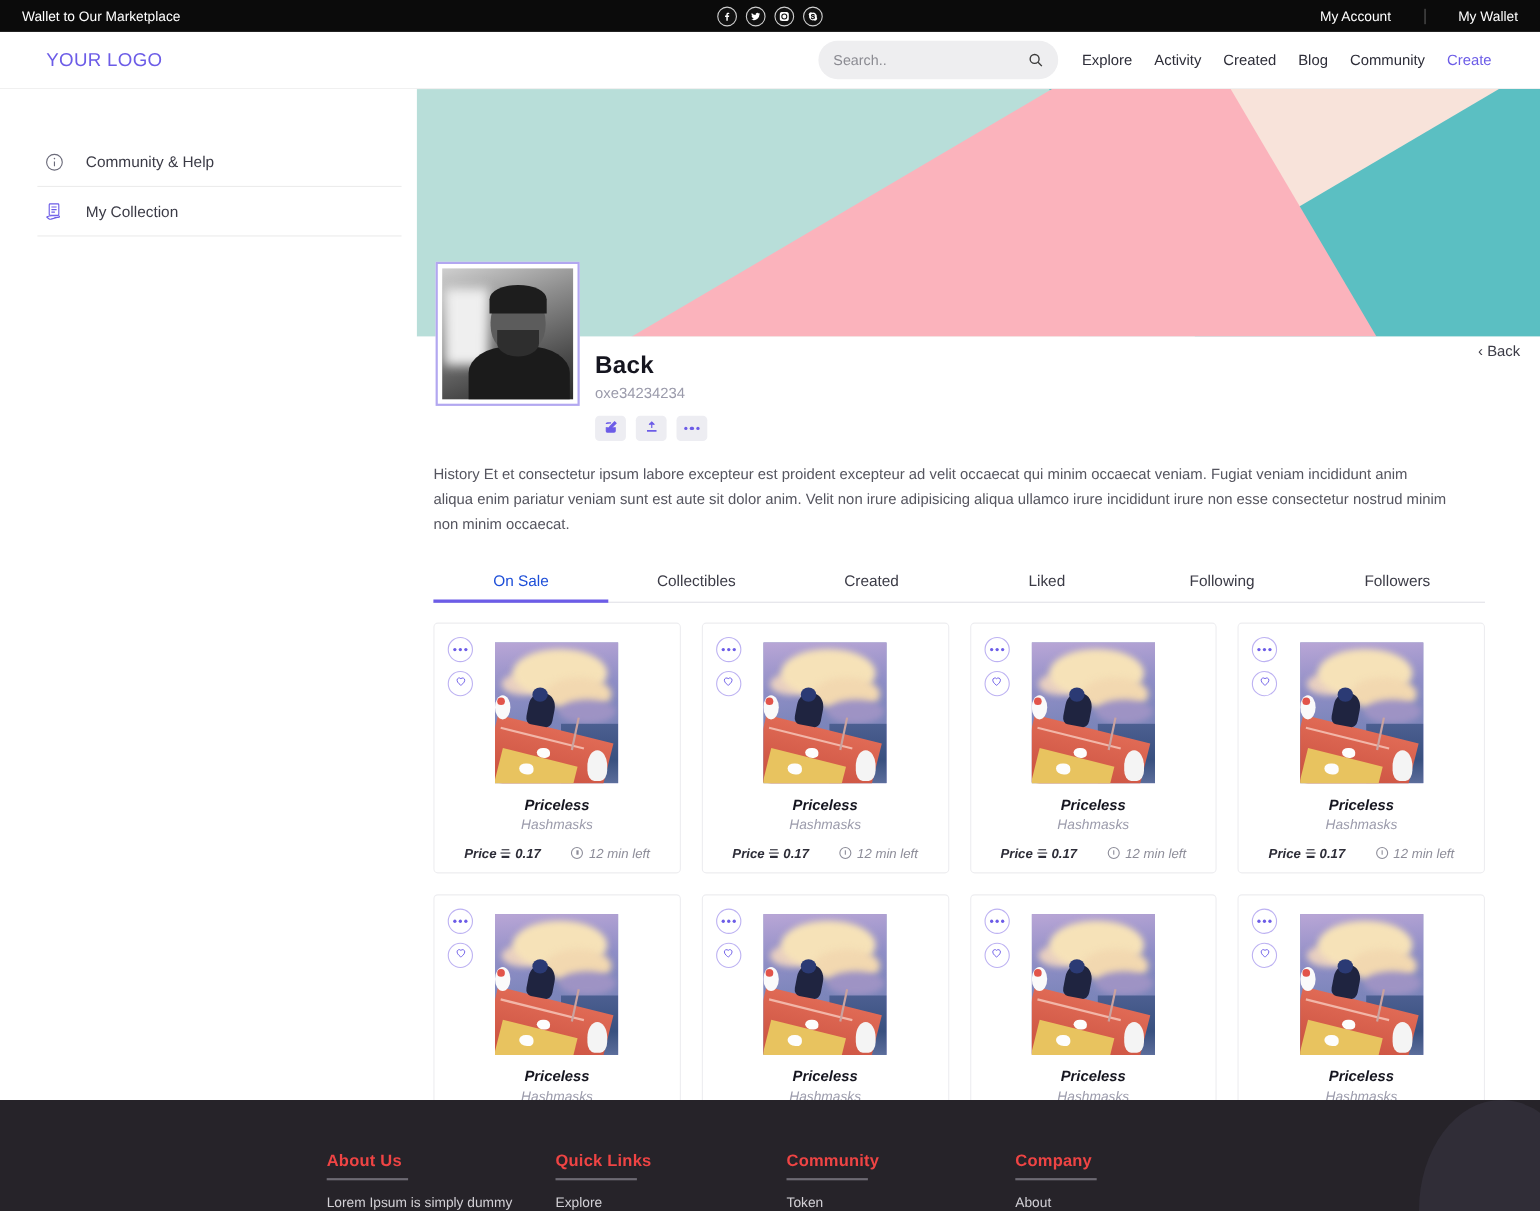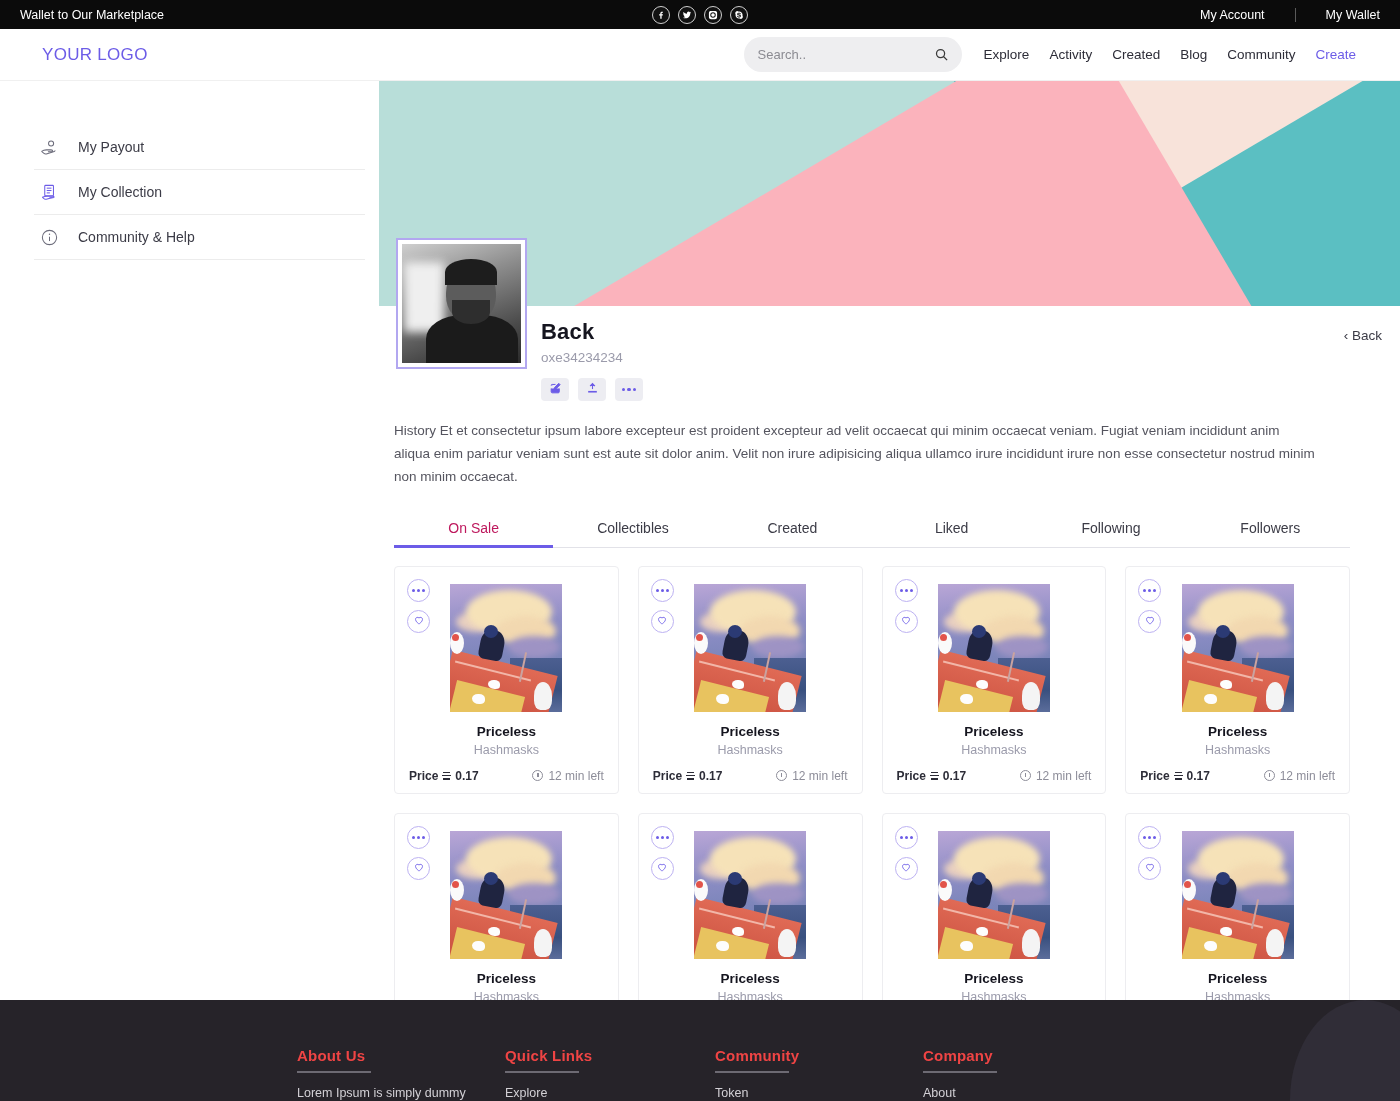--- a/index.html
+++ b/index.html
@@ -91,21 +91,21 @@
     width: 1600px; height: 200px; background: #F8E3DA;
     transform: rotate(-30.5deg); left: -370px; top: 110px;
   }
   .b-pink {
     width: 1600px; height: 360px; background: #FBB3BC;
     transform: rotate(-30.5deg); left: -700px; top: 310px;
   }
 
   .profile-wrap { background: #fff; position: relative; padding: 0 30px 0 0; }
   .back-link {
-    position: absolute; right: 18px; top: 22px; font-size: 13.5px;
+    position: absolute; right: 18px; top: 6px; font-size: 13.5px;
     color: #3b3b46; text-decoration: none;
   }
   .avatar-box {
     position: absolute; left: 17px; top: -68px; width: 131px; height: 131px;
     border: 2px solid #b2a7f0; background: #fff; padding: 4px;
   }
   .avatar-img {
     width: 100%; height: 100%; position: relative; overflow: hidden;
     background: linear-gradient(160deg,#cfcfcf 0%,#8e8e8e 35%,#4a4a4a 75%,#2b2b2b 100%);
   }
@@ -149,33 +149,33 @@
     line-height: 1.72; max-width: 990px;
   }
 
   .tabs {
     display: flex; margin: 20px 20px 0 15px; border-bottom: 1px solid #e2e2e8;
   }
   .tab {
     flex: 1; text-align: center; padding: 11px 0 11px; font-size: 14px;
     color: #3b3b46; cursor: pointer; position: relative;
   }
-  .tab.active { color: #be185d; }
+  .tab.active { color: #1d4ed8; }
   .tab.active::after {
     content: ''; position: absolute; left: 0; right: 0; bottom: -1px;
     height: 2.5px; background: #6c5ce7;
   }
 
   .grid {
     display: grid; grid-template-columns: repeat(4, 1fr); gap: 19px;
     padding: 18px 20px 20px 15px;
   }
   .card {
     background: #fff; border: 1px solid #ededf0; border-radius: 4px;
-    padding: 14px 14px 10px; position: relative;
+    padding: 14px 27px 10px; position: relative; font-style: italic;
   }
   .card-actions {
     position: absolute; left: 12px; top: 12px; display: flex;
     flex-direction: column; gap: 8px;
   }
   .circ-btn {
     width: 23px; height: 23px; border-radius: 50%; border: 1px solid #bdb2f2;
     display: flex; align-items: center; justify-content: center;
     background: #fff; cursor: pointer;
   }
@@ -317,49 +317,39 @@
     </nav>
   </div>
 </div>
 
 <div class="page">
 
   <aside class="sidebar">
     <div class="side-item">
       <span class="side-ico">
         <svg viewBox="0 0 24 24" fill="none" stroke="#6b6b7a" stroke-width="1.3">
-          <circle cx="14" cy="7" r="3.2"></circle>
-          <path d="M2 17c2-1.5 4-2 6-2h6c1 0 2 .5 2 1.3s-1 1.2-2 1.2h-4"></path>
-          <path d="M2 17l3 2.5c1 .8 2 .9 3 .6l9-2.6c1-.3 1.8-1 2.3-1.8"></path>
+          <circle cx="12" cy="12" r="9"></circle>
+          <line x1="12" y1="11" x2="12" y2="16.5"></line>
+          <circle cx="12" cy="7.8" r="0.9" fill="#6b6b7a" stroke="none"></circle>
         </svg>
       </span>
-      <span>My Payout</span>
+      <span>Community &amp; Help</span>
     </div>
     <div class="side-item">
       <span class="side-ico">
         <svg viewBox="0 0 24 24" fill="none" stroke="#6c5ce7" stroke-width="1.3">
           <rect x="6" y="3" width="11" height="13" rx="1"></rect>
           <line x1="8.5" y1="6.5" x2="14.5" y2="6.5"></line>
           <line x1="8.5" y1="9.5" x2="14.5" y2="9.5"></line>
           <line x1="8.5" y1="12.5" x2="12.5" y2="12.5"></line>
           <path d="M3 18c2-1 4-1.4 6-1.4h7c1 0 1.8.4 1.8 1s-.8 1-1.8 1h-4"></path>
           <path d="M3 18l2.5 2c.8.6 1.7.7 2.5.5l8-2.2"></path>
         </svg>
       </span>
       <span>My Collection</span>
-    </div>
-    <div class="side-item">
-      <span class="side-ico">
-        <svg viewBox="0 0 24 24" fill="none" stroke="#6b6b7a" stroke-width="1.3">
-          <circle cx="12" cy="12" r="9"></circle>
-          <line x1="12" y1="11" x2="12" y2="16.5"></line>
-          <circle cx="12" cy="7.8" r="0.9" fill="#6b6b7a" stroke="none"></circle>
-        </svg>
-      </span>
-      <span>Community &amp; Help</span>
     </div>
   </aside>
 
   <main class="main">
 
     <div class="banner">
       <div class="band b-dark"></div>
       <div class="band b-peach"></div>
       <div class="band b-pink"></div>
     </div>

